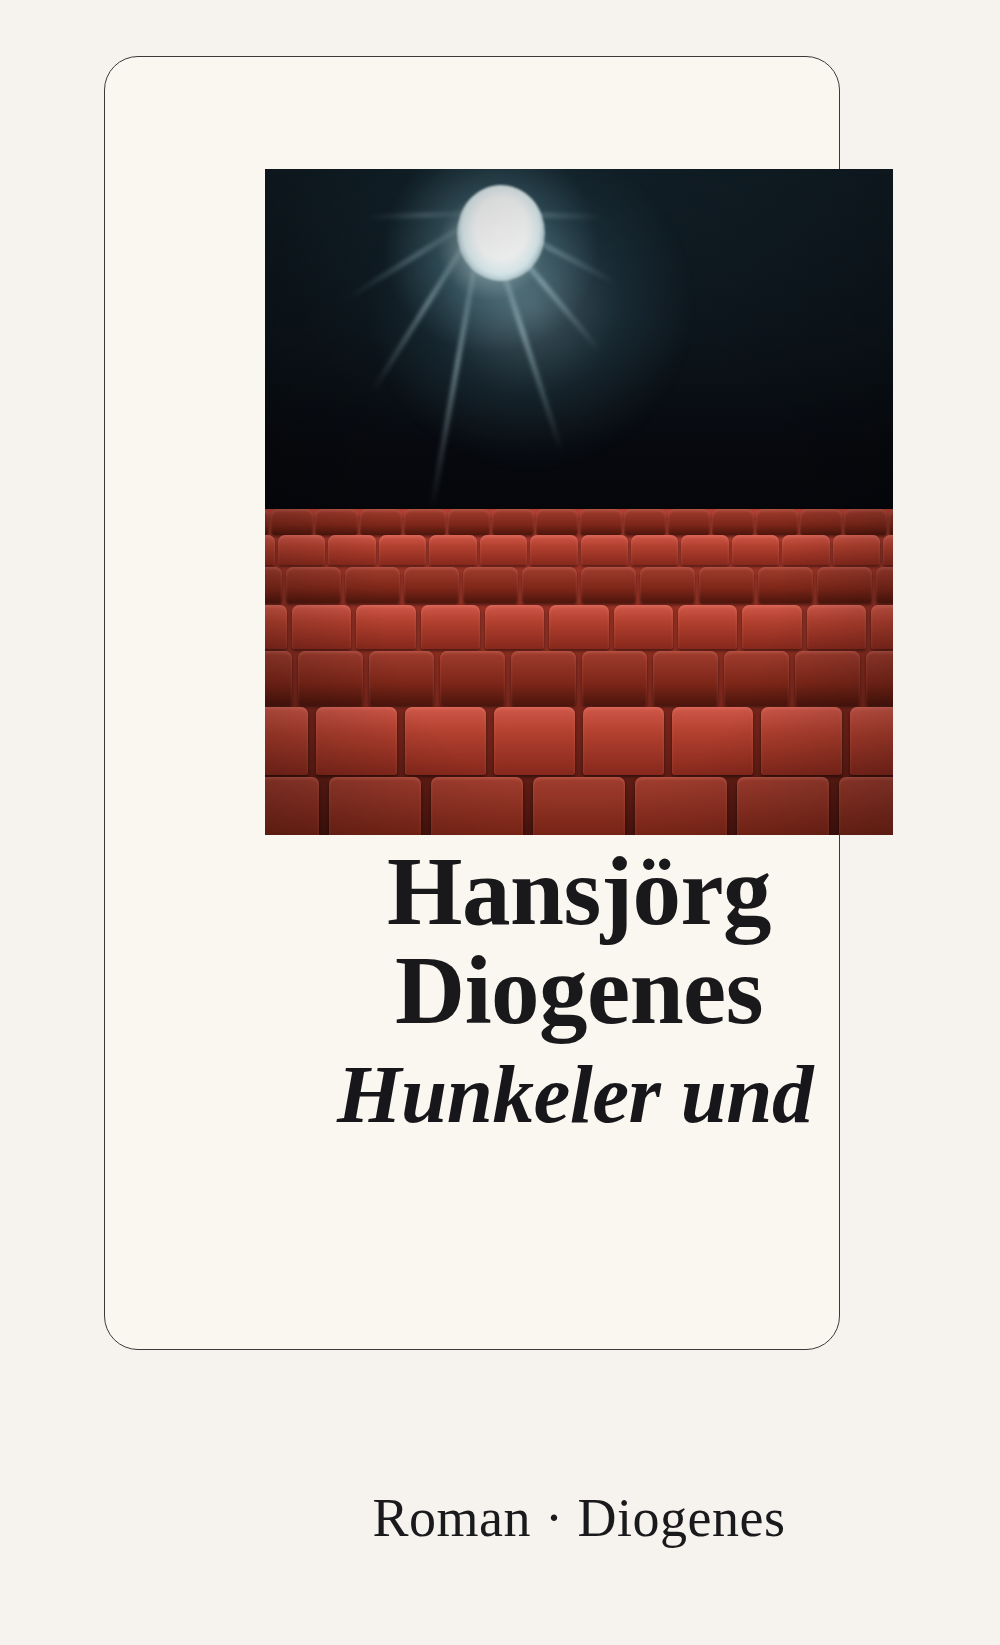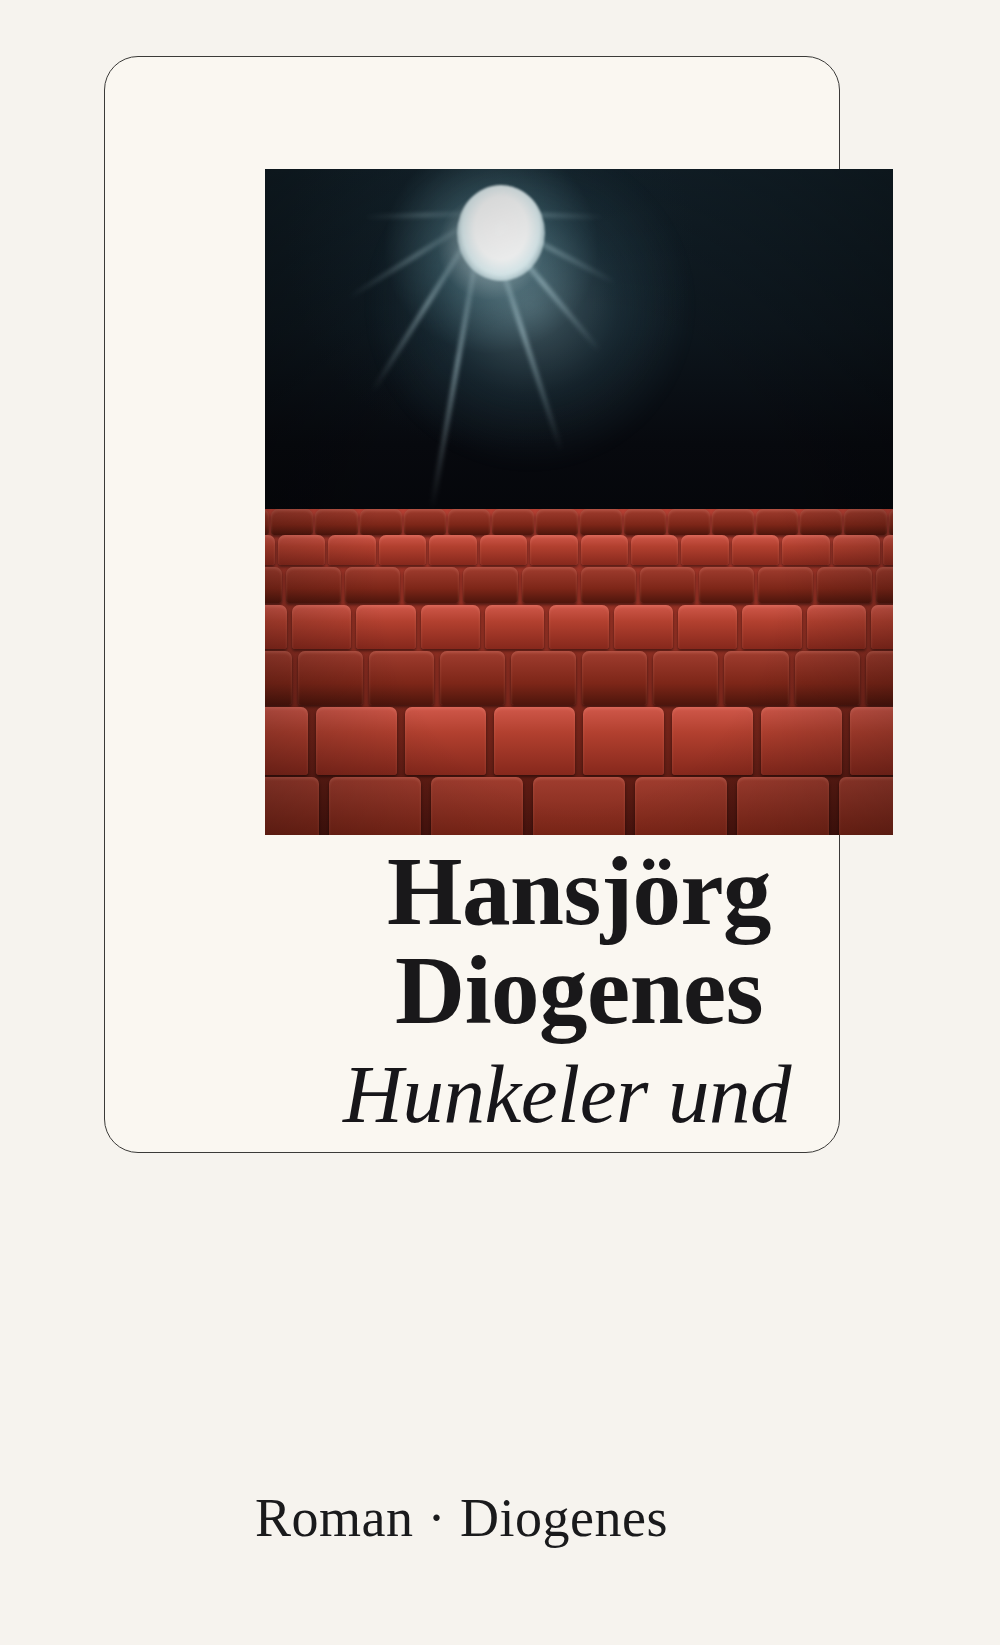--- a/index.html
+++ b/index.html
@@ -22,21 +22,21 @@
     height: 1645px;
     background: #f6f3ee;
   }
 
   
   #cover-card {
     position: absolute;
     left: 104px;
     top: 56px;
     width: 736px;
-    height: 1097px;
+    height: 1294px;
     background: #faf7f1;
     border: 1.5px solid #3b3a38;
     border-radius: 34px;
     box-sizing: border-box;
   }
 
   
   #cover-photo {
     position: absolute;
     left: 160px;
@@ -136,39 +136,40 @@
     font-family: "Liberation Serif", serif;
     font-weight: 700;
     font-size: 97px;
     line-height: 1.02;
     letter-spacing: -0.5px;
   }
   #author-block .line2 { display: block; }
 
   #title-block {
     position: absolute;
-    left: 128px;
+    left: 136px;
     top: 992px;
     width: 668px;
     text-align: center;
     color: #17161a;
     font-family: "Liberation Serif", serif;
-    font-weight: 400;
+    font-weight: 700;
     font-style: italic;
     font-size: 83px;
     line-height: 1.09;
     letter-spacing: -0.5px;
   }
   #title-block span { display: block; }
 
   #footer-block {
     position: absolute;
     left: 150px;
     top: 1430px;
     width: 648px;
+    text-align: center;
     color: #1a1a1c;
     font-family: "Liberation Serif", serif;
     font-size: 54px;
     letter-spacing: 0.5px;
   }
   #footer-block .genre { font-style: normal; }
   #footer-block .sep { padding: 0 14px; }
   #footer-block .publisher { font-weight: 400; }
 </style>
 </head>

